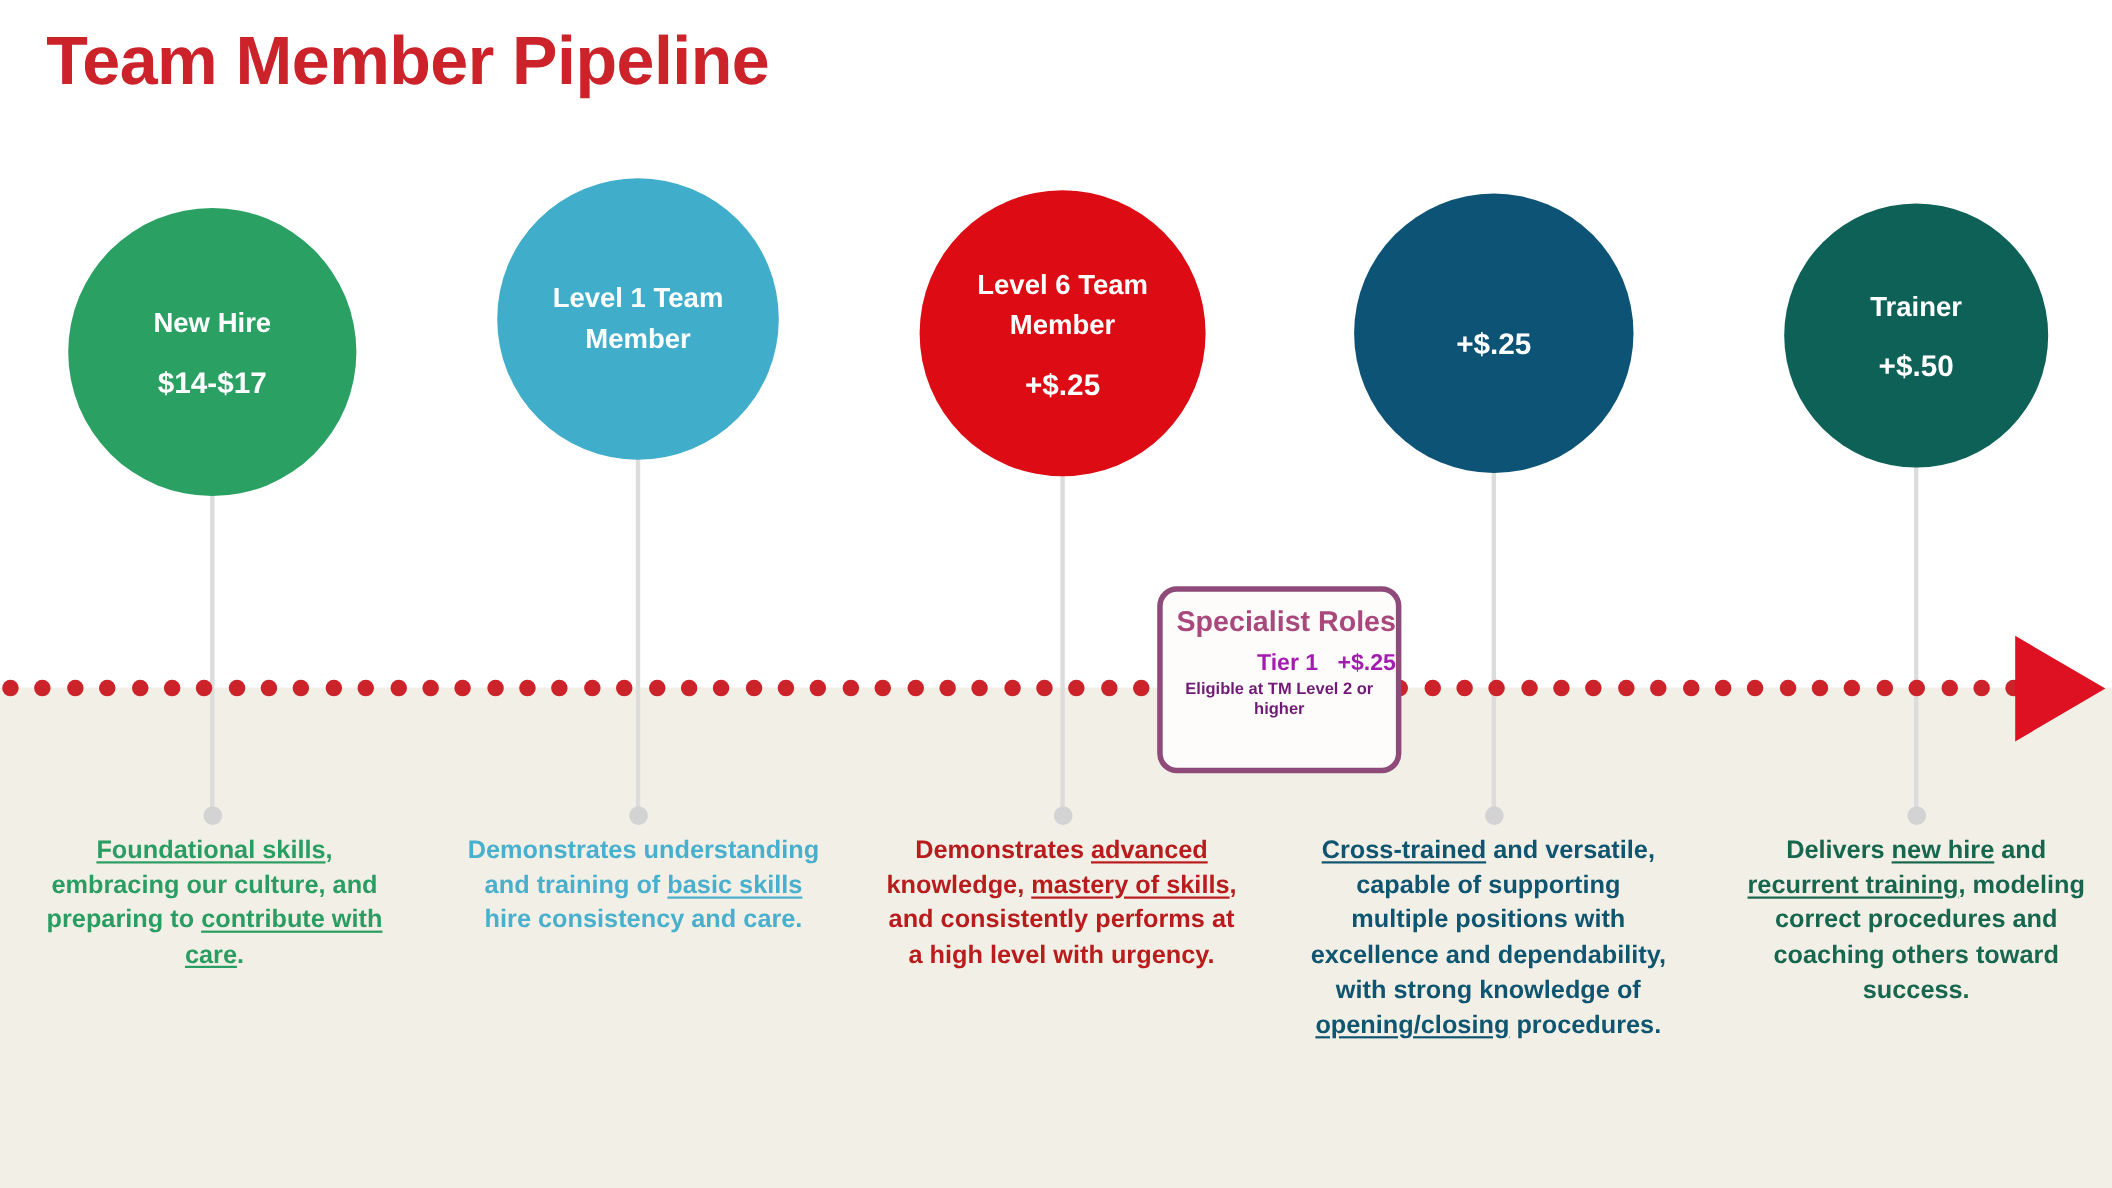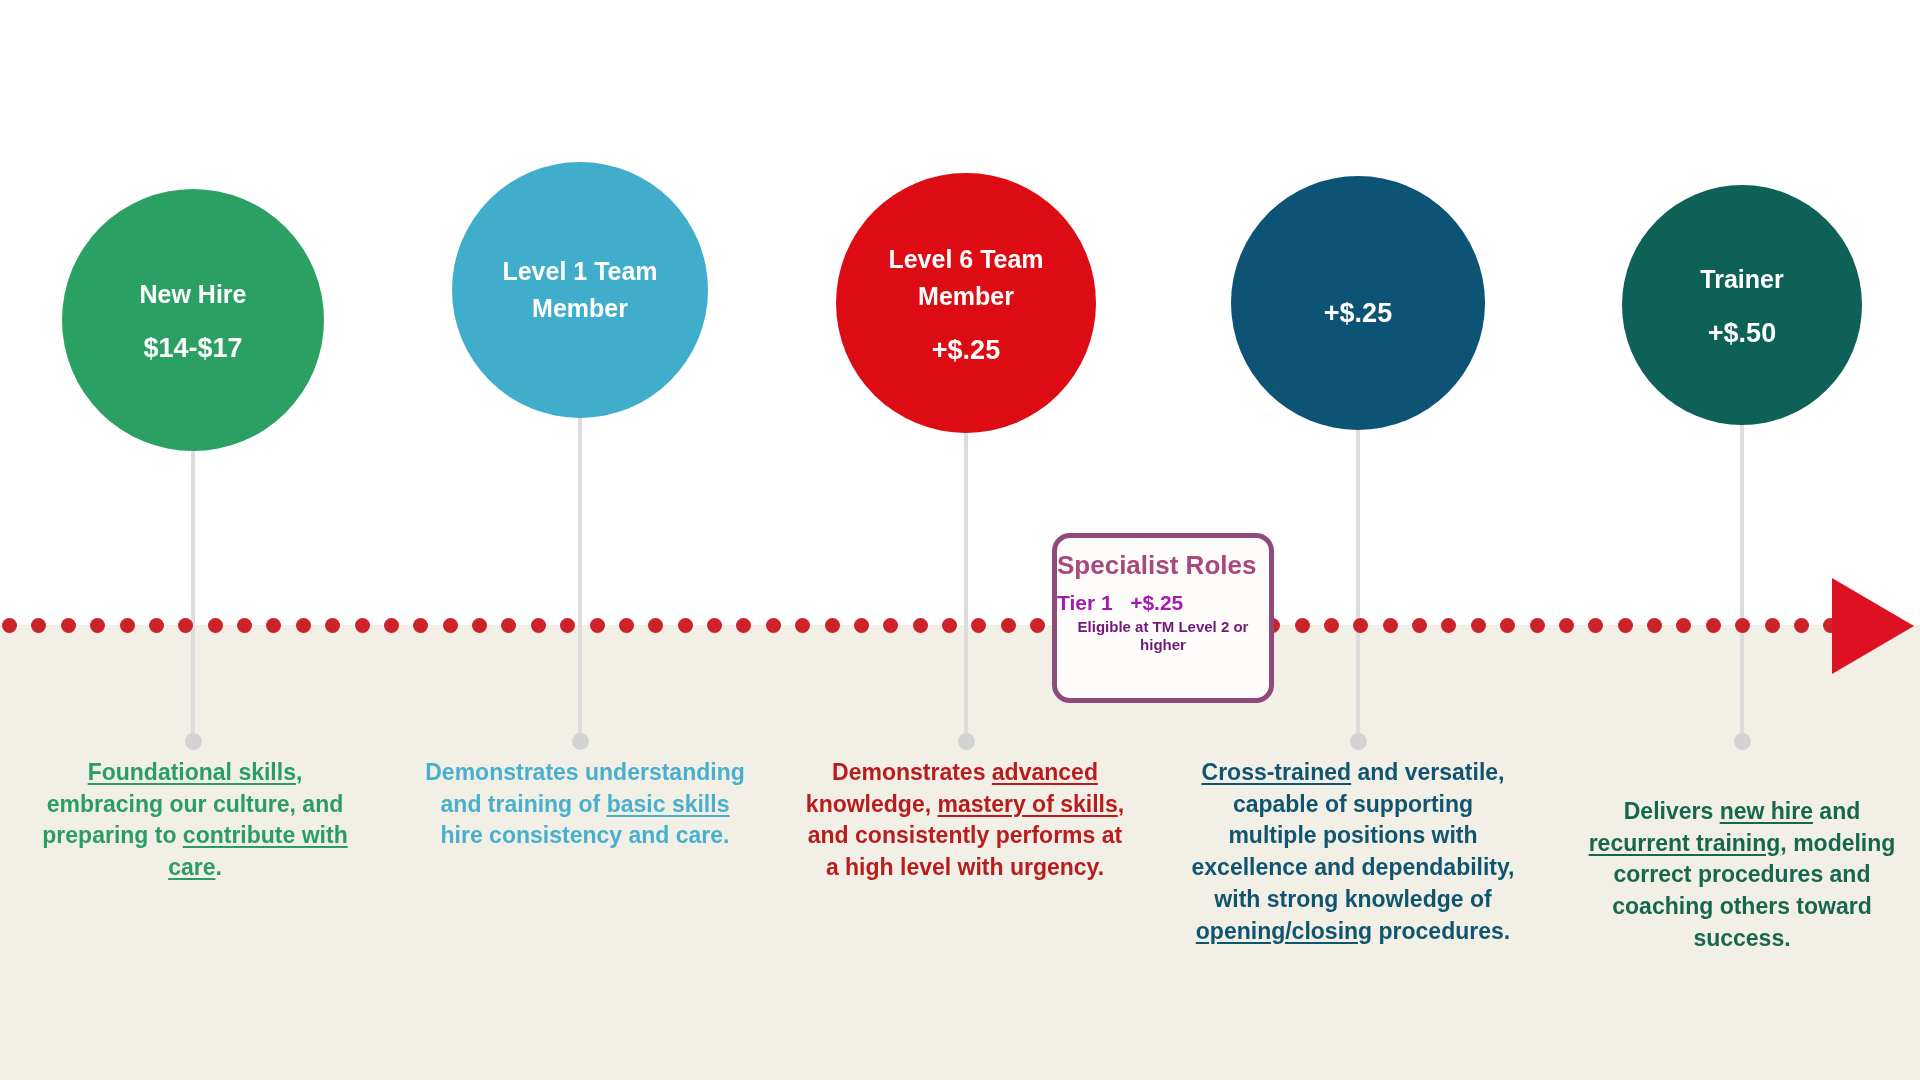--- a/index.html
+++ b/index.html
@@ -121,21 +121,21 @@
     left: 1052px;
     top: 533px;
     width: 222px;
     height: 170px;
     box-sizing: border-box;
     border: 5px solid #8e4a78;
     border-radius: 18px;
     background: #fdfcfb;
     display: flex;
     flex-direction: column;
-    align-items: flex-start;
+    align-items: flex-end;
     justify-content: flex-start;
     padding-top: 12px;
     z-index: 5;
   }
   #specialist-title {
     font-size: 26px;
     font-weight: bold;
     color: #a8487c;
     line-height: 1.22;
     text-align: center;
@@ -167,20 +167,21 @@
   .desc u { text-decoration: underline; text-underline-offset: 3px; }
 </style>
 </head>
 <body>
 
 <div id="stage">
 
   <div id="bg-top" style="background: rgb(255, 255, 255);"></div>
   <div id="bg-bottom" style="background: rgb(242, 239, 231);"></div>
 
+  <div id="page-title" style="color: rgb(204, 34, 41);">Team Member Pipeline</div>
 
   <div id="stems-layer">
       <div class="stem" style="left: 191px; top: 447px; height: 294px; background: rgb(220, 220, 220);"></div>
       <div class="stem-cap" style="left: 185px; top: 733px;"></div>
       <div class="stem" style="left: 578px; top: 414px; height: 327px; background: rgb(220, 220, 220);"></div>
       <div class="stem-cap" style="left: 572px; top: 733px;"></div>
       <div class="stem" style="left: 964px; top: 429px; height: 312px; background: rgb(220, 220, 220);"></div>
       <div class="stem-cap" style="left: 958px; top: 733px;"></div>
       <div class="stem" style="left: 1356px; top: 426px; height: 315px; background: rgb(220, 220, 220);"></div>
       <div class="stem-cap" style="left: 1350px; top: 733px;"></div>
@@ -281,16 +282,16 @@
     <div id="specialist-title" style="color: rgb(168, 72, 124);">Specialist Roles</div>
     <div id="specialist-tier" style="color: #a21caf;">Tier 1   +$.25</div>
     <div id="specialist-note" style="color: #701a75;">Eligible at TM Level 2 or higher</div>
   </div>
 
   <div id="descriptions-layer">
       <div class="desc" style="left: 30px; top: 757px; width: 330px; color: rgb(42, 157, 98);"><u>Foundational skills</u><span>, embracing our culture, and preparing to </span><u>contribute with care</u><span>.</span></div>
       <div class="desc" style="left: 420px; top: 757px; width: 330px; color: rgb(72, 176, 204);"><span>Demonstrates understanding and training of </span><u>basic skills</u><span> hire consistency and care.</span></div>
       <div class="desc" style="left: 800px; top: 757px; width: 330px; color: #b91c1c;"><span>Demonstrates </span><u>advanced</u><span> knowledge, </span><u>mastery of skills</u><span>, and consistently performs at a high level with urgency.</span></div>
       <div class="desc" style="left: 1188px; top: 757px; width: 330px; color: rgb(15, 85, 112);"><u>Cross-trained</u><span> and versatile, capable of supporting multiple positions with excellence and dependability, with strong knowledge of </span><u>opening/closing</u><span> procedures.</span></div>
-      <div class="desc" style="left: 1572px; top: 757px; width: 340px; color: rgb(23, 103, 79); margin-top: 39px;"><span>Delivers </span><u>new hire</u><span> and </span><u>recurrent training</u><span>, modeling correct procedures and coaching others toward success.</span></div>
+      <div class="desc" style="left: 1572px; top: 757px; width: 340px; color: rgb(23, 103, 79);"><span>Delivers </span><u>new hire</u><span> and </span><u>recurrent training</u><span>, modeling correct procedures and coaching others toward success.</span></div>
     </div>
 
 </div>
 
 </body></html>

